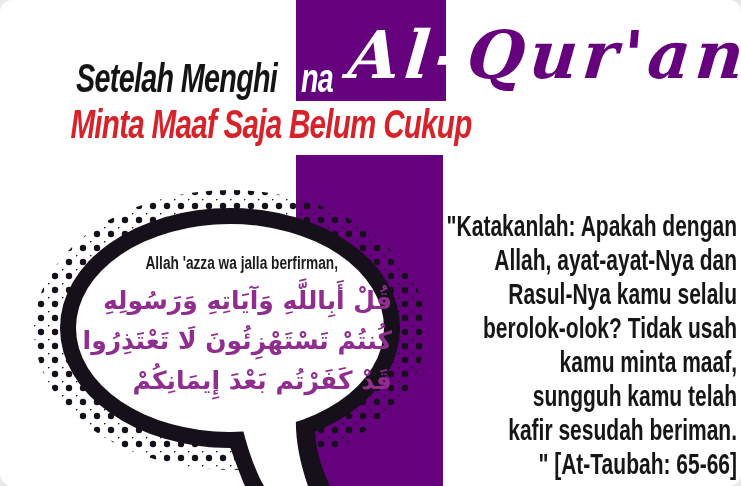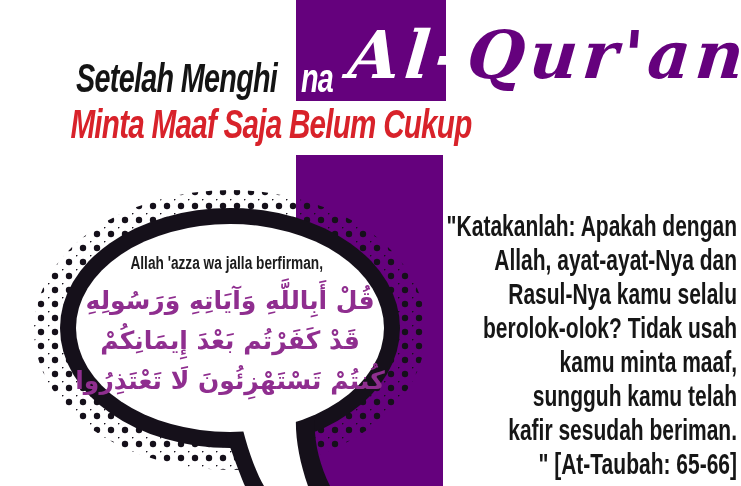--- a/index.html
+++ b/index.html
@@ -1,19 +1,20 @@
 <!DOCTYPE html>
 <html><head>
 <meta charset="utf-8">
 <style>
   html,body { margin:0; padding:0; background:#e8e8e8; }
   .canvas {
     position:relative; width:741px; height:486px;
     background:#ffffff; overflow:hidden;
     font-family:"Liberation Sans", sans-serif;
+    border-radius:12px;
   }
   .band { position:absolute; background:#65017D; }
   .band-top    { left:296px; top:0;     width:150px; height:101px; }
   .band-bottom { left:296px; top:155px; width:147px; height:331px; }
 
   
   .title-black {
     position:absolute; left:76px; top:58px; white-space:nowrap;
     font-style:italic; font-weight:800; font-size:40px; line-height:1;
     letter-spacing:-1px; color:#141414;
@@ -41,34 +42,34 @@
     display:inline-block; white-space:nowrap;
     font-style:italic; font-weight:800; font-size:40px; line-height:1;
     letter-spacing:-1px; color:#D8222A;
     transform:scaleX(.74); transform-origin:center top;
   }
 
   
   .bubble-svg { position:absolute; left:20px; top:185px; }
 
   .bubble-intro {
-    position:absolute; left:82px; top:254px; width:290px; text-align:center;
+    position:absolute; left:97px; top:254px; width:290px; text-align:center;
   }
   .bubble-intro span {
     display:inline-block; white-space:nowrap;
     font-weight:600; font-size:18px; line-height:1.1; color:#1c1c1c;
     transform:scaleX(.76); transform-origin:center top;
   }
   .bubble-ar {
     position:absolute; left:68px; top:281px; width:324px; text-align:center;
     direction:rtl;
     font-family:"DejaVu Sans", sans-serif; font-weight:bold;
     font-size:25px; line-height:40px; color:#8F2E8F;
   }
-  .bubble-ar div { white-space:nowrap; }
+  .bubble-ar div { white-space:nowrap;text-align:right; }
 
   
   .quote {
     position:absolute; right:4px; top:209px; width:430px; text-align:right;
     font-weight:700; font-size:30px; line-height:34px; color:#161616;
     transform:scaleX(.70); transform-origin:right top;
   }
   .quote div { white-space:nowrap; }
 </style>
 </head>
@@ -101,22 +102,22 @@
     <path d="M 195,220 C 210,262 220,290 225,301 L 310,301 C 295,270 290,238 300,208 Z" fill="#15101a"></path>
     <ellipse cx="210" cy="143" rx="154" ry="104" fill="#ffffff"></ellipse>
     <path d="M 215,210 C 224,255 234,284 244,301 L 288,301 C 276,266 272,234 280,204 Z" fill="#ffffff"></path>
   </svg>
 
   <div class="bubble-intro">
     <span>Allah 'azza wa jalla berfirman,</span>
   </div>
   <div class="bubble-ar">
     <div>قُلْ أَبِاللَّهِ وَآيَاتِهِ وَرَسُولِهِ</div>
+    <div>كُنتُمْ تَسْتَهْزِئُونَ لَا تَعْتَذِرُوا</div>
     <div>قَدْ كَفَرْتُم بَعْدَ إِيمَانِكُمْ</div>
-    <div>كُنتُمْ تَسْتَهْزِئُونَ لَا تَعْتَذِرُوا</div>
   </div>
 
   <div class="quote">
     <div>"Katakanlah: Apakah dengan</div>
     <div>Allah, ayat-ayat-Nya dan</div>
     <div>Rasul-Nya kamu selalu</div>
     <div>berolok-olok? Tidak usah</div>
     <div>kamu minta maaf,</div>
     <div>sungguh kamu telah</div>
     <div>kafir sesudah beriman.</div>

